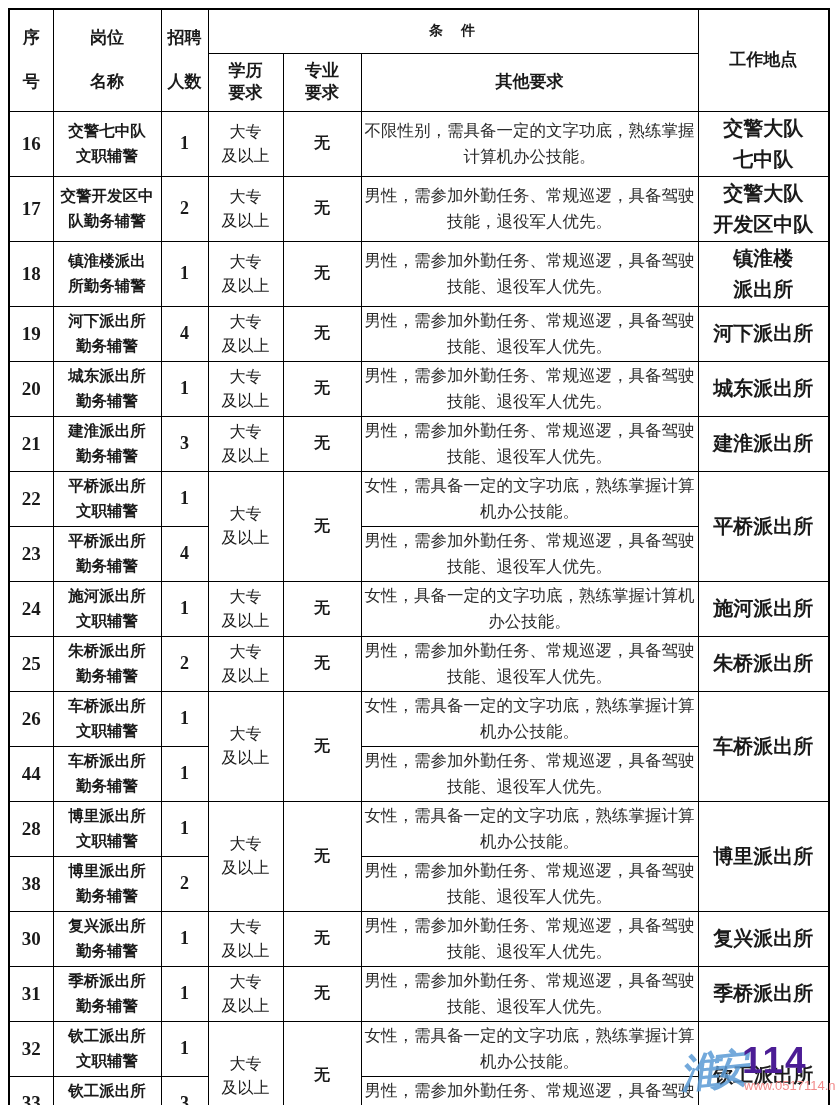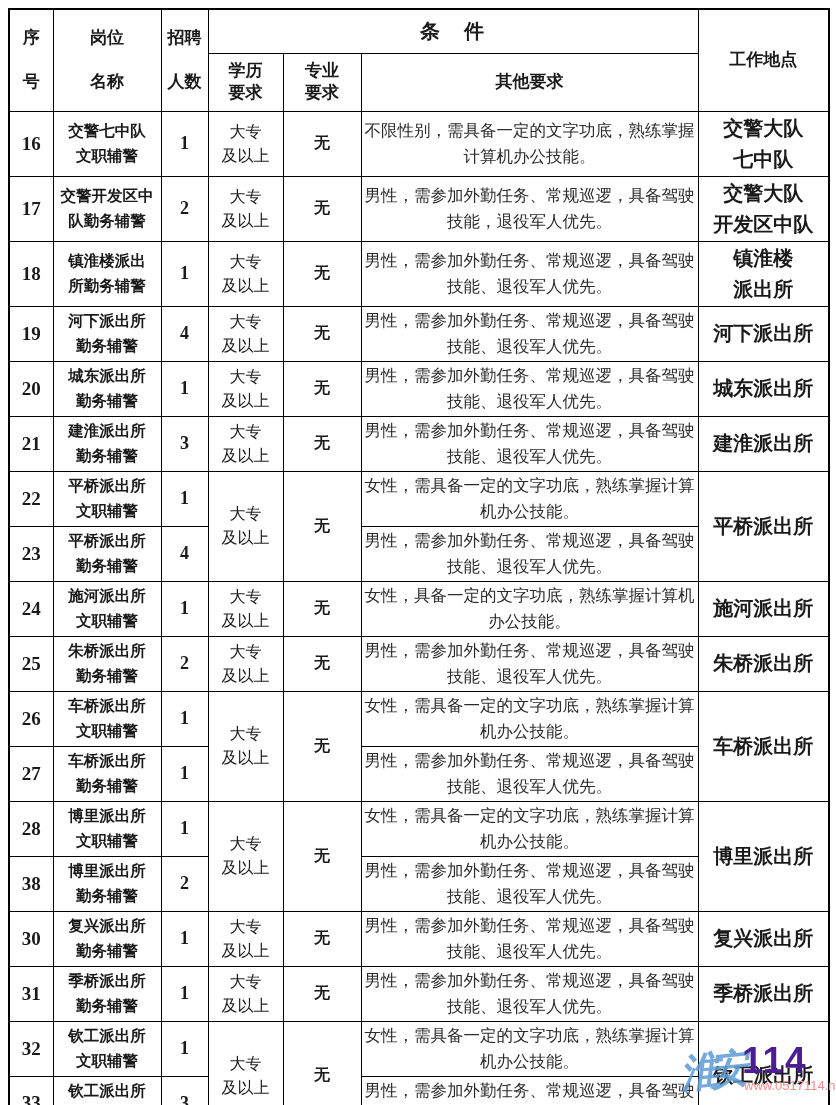--- a/index.html
+++ b/index.html
@@ -35,21 +35,21 @@
     text-align: center;
     white-space: pre-line;
     overflow: hidden;
   }
   thead tr.hrow1 { height: 44px; }
   thead tr.hrow2 { height: 58px; }
   tbody tr { height: 55px; }
 
   th { font-weight: bold; font-size: 17px; line-height: 1.3; }
   th.h-tall { line-height: 2.6; font-size: 17px; }
-  th.h-cond { font-size: 20px; letter-spacing: 2px; }
+  th.h-cond { font-size: 14px; letter-spacing: 2px; }
   th.h-loc  { font-size: 17px; margin-top: 28px; }
 
   td.col-no    { font-size: 19px; font-weight: bold; font-family: "Liberation Serif", "DejaVu Serif", serif; }
   td.col-name  { font-size: 15.5px; font-weight: bold; line-height: 1.55; }
   td.col-count { font-size: 18px; font-weight: bold; }
   td.col-edu   { font-size: 16px; font-weight: normal; line-height: 1.5; }
   td.col-major { font-size: 16px; font-weight: bold; }
   td.col-other {
     font-size: 16.5px;
     font-weight: normal;
@@ -247,21 +247,21 @@
           <td class="col-name">车桥派出所
 文职辅警</td>
           <td class="col-count">1</td>
           <td class="col-edu" rowspan="2">大专
 及以上</td>
           <td class="col-major" rowspan="2">无</td>
           <td class="col-other">女性，需具备一定的文字功底，熟练掌握计算机办公技能。</td>
           <td class="col-loc" rowspan="2">车桥派出所</td>
         </tr>
         <tr>
-          <td class="col-no">27</td>
+          <td class="col-no">44</td>
           <td class="col-name">车桥派出所
 勤务辅警</td>
           <td class="col-count">1</td>
           <td class="col-other">男性，需参加外勤任务、常规巡逻，具备驾驶技能、退役军人优先。</td>
         </tr>
         <tr>
           <td class="col-no">28</td>
           <td class="col-name">博里派出所
 文职辅警</td>
           <td class="col-count">1</td>

